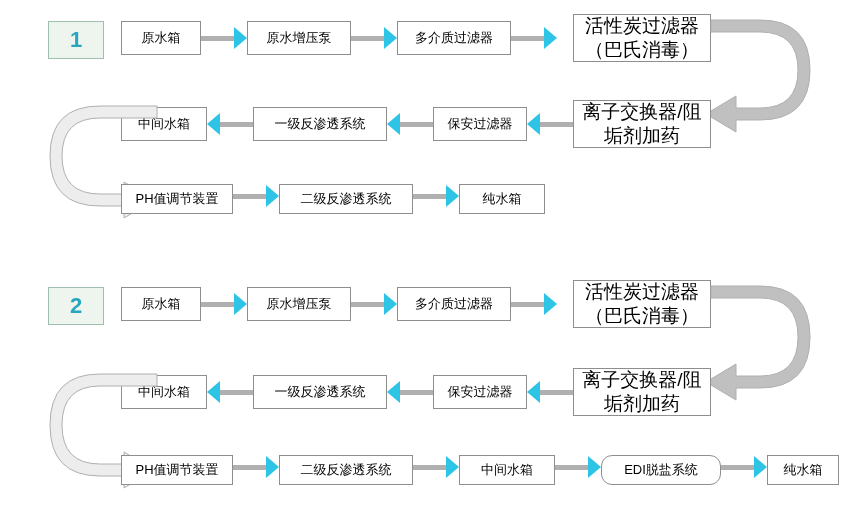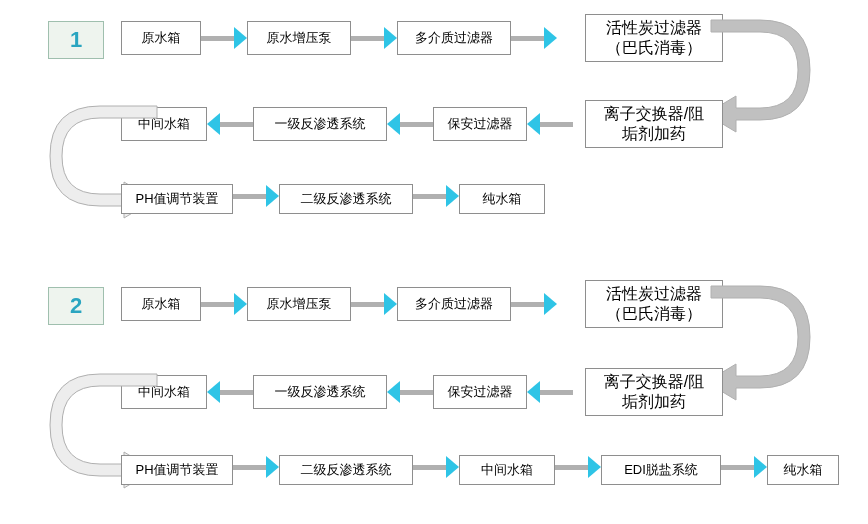--- a/index.html
+++ b/index.html
@@ -45,21 +45,21 @@
     display: flex;
     align-items: center;
     justify-content: center;
     text-align: center;
     font-size: 13px;
     color: #000000;
     line-height: 1.25;
     padding: 0 3px;
     white-space: pre-line;
   }
-  .box.two-line { font-size: 16px; margin-left: 12px; }
+  .box.two-line { font-size: 19px; }
 
   
   .conn {
     position: absolute;
     height: 22px;
     display: flex;
     align-items: center;
   }
   .conn .bar {
     height: 5px;
@@ -213,20 +213,20 @@
   <div class="box" style="left:279px; top:455px; width:134px; height:30px;">二级反渗透系统</div>
   <div class="conn" style="left:413px; top:456px; width:46px;">
     <div class="bar"></div>
     <div class="tri"></div>
   </div>
   <div class="box" style="left:459px; top:455px; width:96px; height:30px;">中间水箱</div>
   <div class="conn" style="left:555px; top:456px; width:46px;">
     <div class="bar"></div>
     <div class="tri"></div>
   </div>
-  <div class="box" style="left:601px; top:455px; width:120px; height:30px;">EDI脱盐系统</div>
+  <div class="box" style="left:601px; top:455px; width:120px; height:30px;border-radius:11px;">EDI脱盐系统</div>
   <div class="conn" style="left:721px; top:456px; width:46px;">
     <div class="bar"></div>
     <div class="tri"></div>
   </div>
   <div class="box" style="left:767px; top:455px; width:72px; height:30px;">纯水箱</div>
 
 </div>
 
 </body></html>

